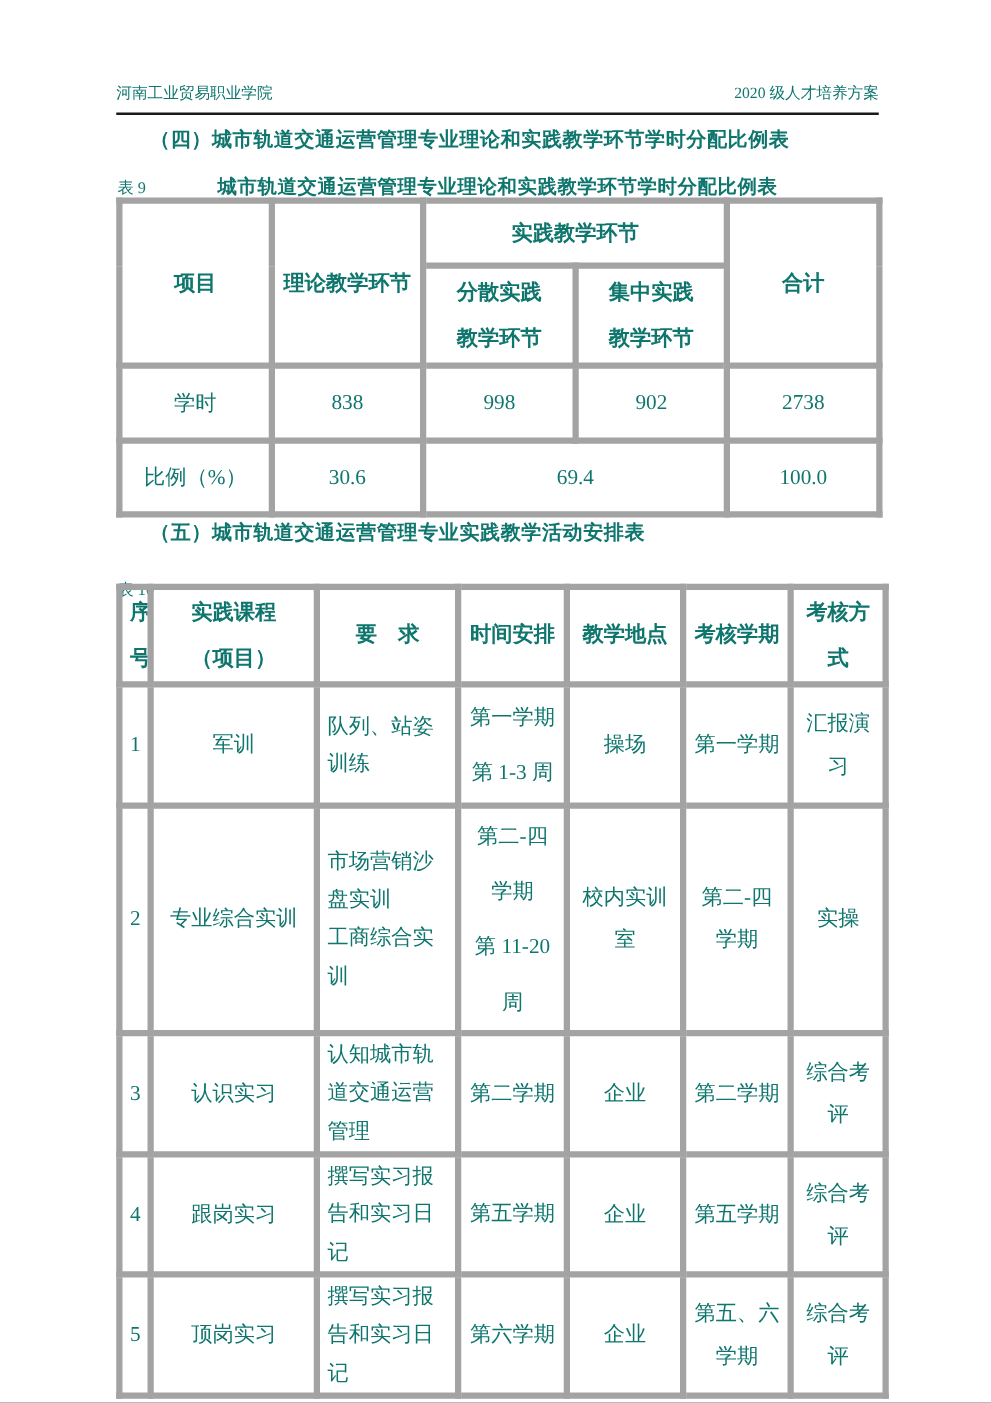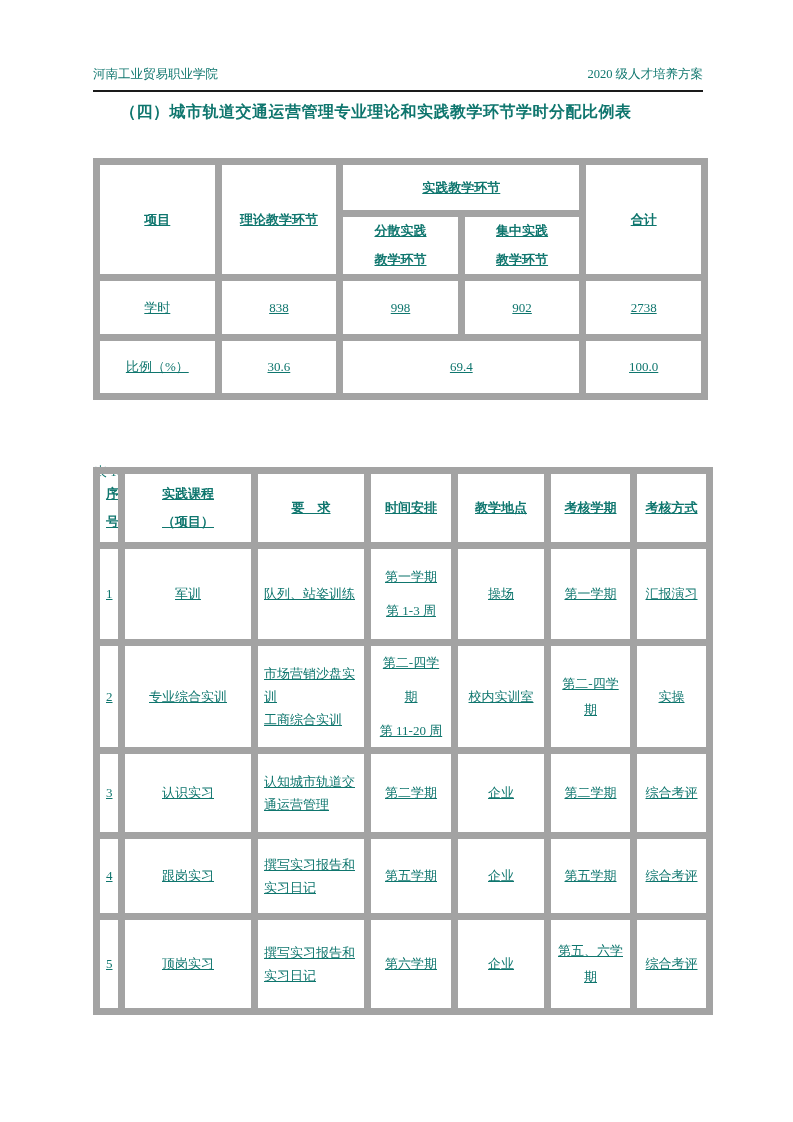--- a/index.html
+++ b/index.html
@@ -36,27 +36,26 @@
   .tbl-caption.c10{top:444px;margin-top:17px;}
   .tbl-caption .cap-label{
     position:absolute;left:1px;top:2px;font-size:13px;font-weight:normal;
   }
   .tbl-caption .cap-title{
     font-size:15.5px;font-weight:bold;letter-spacing:0.5px;
   }
   
   table{border-collapse:collapse;table-layout:fixed;position:absolute;}
   th,td{
-    border:7px solid #a3a3a3;
-    font-size:13px;font-weight:normal;
+    border:5px solid #a3a3a3;
+    font-size:17px;font-weight:normal;
     text-align:center;vertical-align:middle;
     white-space:pre-line;
     padding:0 6px;
     overflow:hidden;
-    text-decoration:underline;
   }
   th{font-weight:bold;}
   
   .t9{left:93px;top:158px;width:608px;border:2px solid #1a1a1a;}
   .t9 col{width:121.6px;}
   .t9 .hA{height:52px;}
   .t9 .hB{height:63px;}
   .t9 .hB th{line-height:2.2;}
   .t9 .rHours{height:60px;}
   .t9 .rRatio{height:59px;padding-left:39px;}
@@ -84,20 +83,24 @@
 <div class="page">
 
   <div class="doc-header">
     <span>河南工业贸易职业学院</span>
     <span>2020 级人才培养方案</span>
   </div>
   <div class="header-rule"></div>
 
   <div class="sec-heading s4">（四）城市轨道交通运营管理专业理论和实践教学环节学时分配比例表</div>
 
+  <div class="tbl-caption c9">
+    <span class="cap-label">表 9</span>
+    <span class="cap-title">城市轨道交通运营管理专业理论和实践教学环节学时分配比例表</span>
+  </div>
 
   <table class="t9">
     <colgroup>
         <col>
         <col>
         <col>
         <col>
         <col>
       </colgroup>
     <tbody>
@@ -122,20 +125,21 @@
     </tr>
     <tr class="rRatio">
       <td>比例（%）</td>
       <td>30.6</td>
       <td colspan="2">69.4</td>
       <td>100.0</td>
     </tr>
   </tbody>
     </table>
 
+  <div class="sec-heading s5">（五）城市轨道交通运营管理专业实践教学活动安排表</div>
 
   <div class="tbl-caption c10">
     <span class="cap-label">表 10</span>
   </div>
 
   <table class="t10">
     <colgroup>
       <col style="width:25px">
         <col style="width:133px">
         <col style="width:113px">

